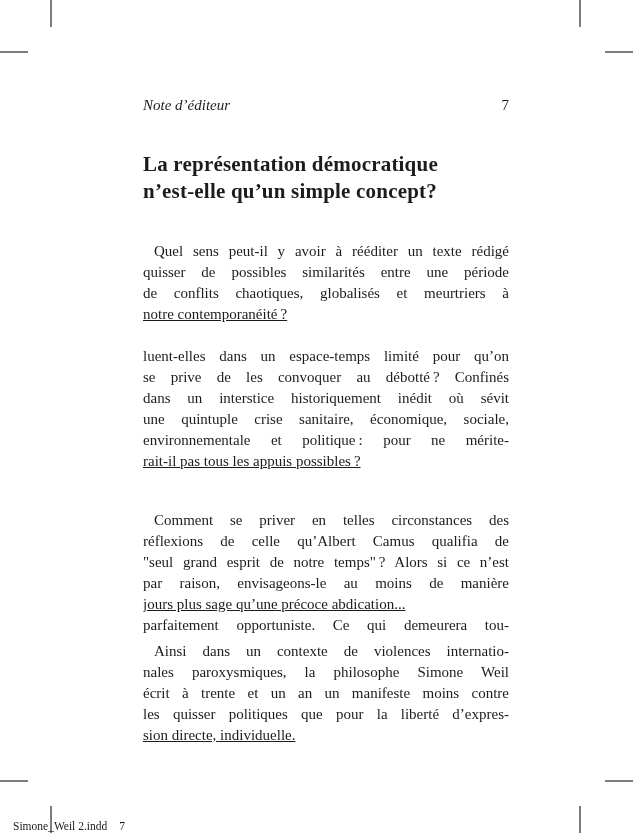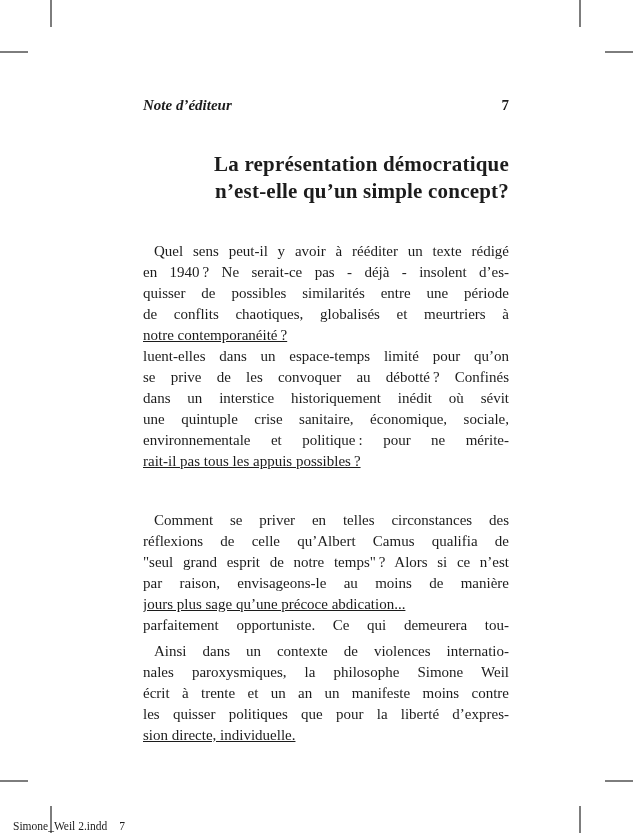--- a/index.html
+++ b/index.html
@@ -28,29 +28,29 @@
   .text-block {
     position: absolute;
     left: 143px; top: 97px;
     width: 366px; height: 660px;
   }
   .running-header {
     display: flex;
     justify-content: space-between;
     align-items: baseline;
     font-size: 15px;
-    font-weight: bold;
+    font-weight: normal;
     line-height: 16px;
   }
   .running-header .section { font-style: italic; }
   .chapter-title {
     position: absolute;
     left: 0; top: 54px; width: 366px;
     margin: 0;
-    text-align: right;
+    text-align: left;
     font-size: 21px;
     font-weight: bold;
     line-height: 27px;
     letter-spacing: 0.2px;
   }
   .para {
     position: absolute;
     left: 0; width: 366px;
     font-size: 15px;
     line-height: 21px;
@@ -99,21 +99,20 @@
     <span class="pagenum">7</span>
   </div>
 
   <h1 class="chapter-title">
     <div>La représentation démocratique</div>
     <div>n’est-elle qu’un simple concept?</div>
   </h1>
 
   <div class="para p1">
     <div class="line indent">Quel sens peut-il y avoir à rééditer un texte rédigé</div>
-    <div class="line">en 1940 ? Ne serait-ce pas - déjà - insolent d’es-</div>
     <div class="line">quisser de possibles similarités entre une période</div>
     <div class="line">de conflits chaotiques, globalisés et meurtriers à</div>
     <div class="line para-end">notre contemporanéité ?</div>
   </div>
 
   <div class="para p2">
     <div class="line">luent-elles dans un espace-temps limité pour qu’on</div>
     <div class="line">se prive de les convoquer au débotté ? Confinés</div>
     <div class="line">dans un interstice historiquement inédit où sévit</div>
     <div class="line">une quintuple crise sanitaire, économique, sociale,</div>

